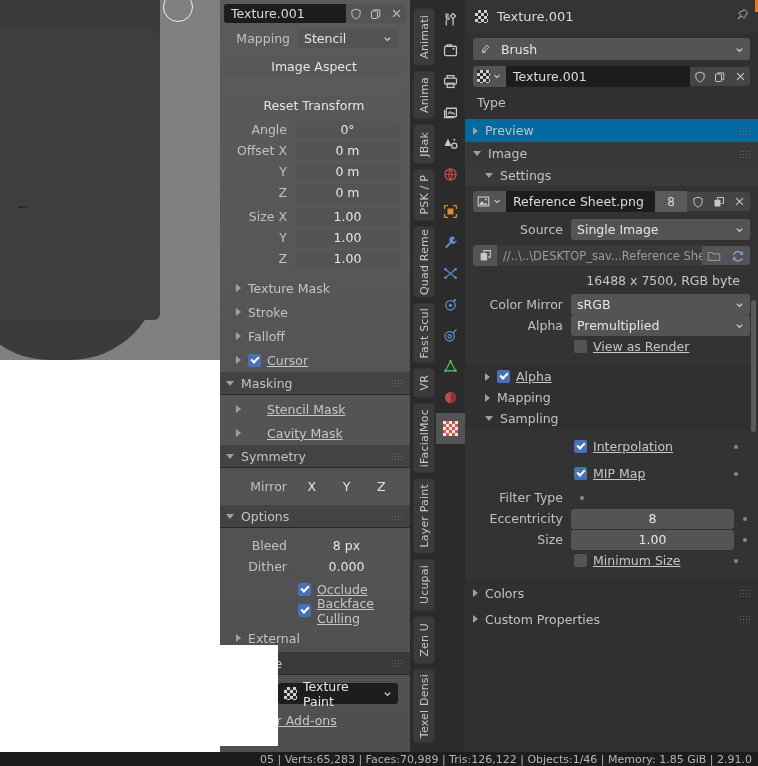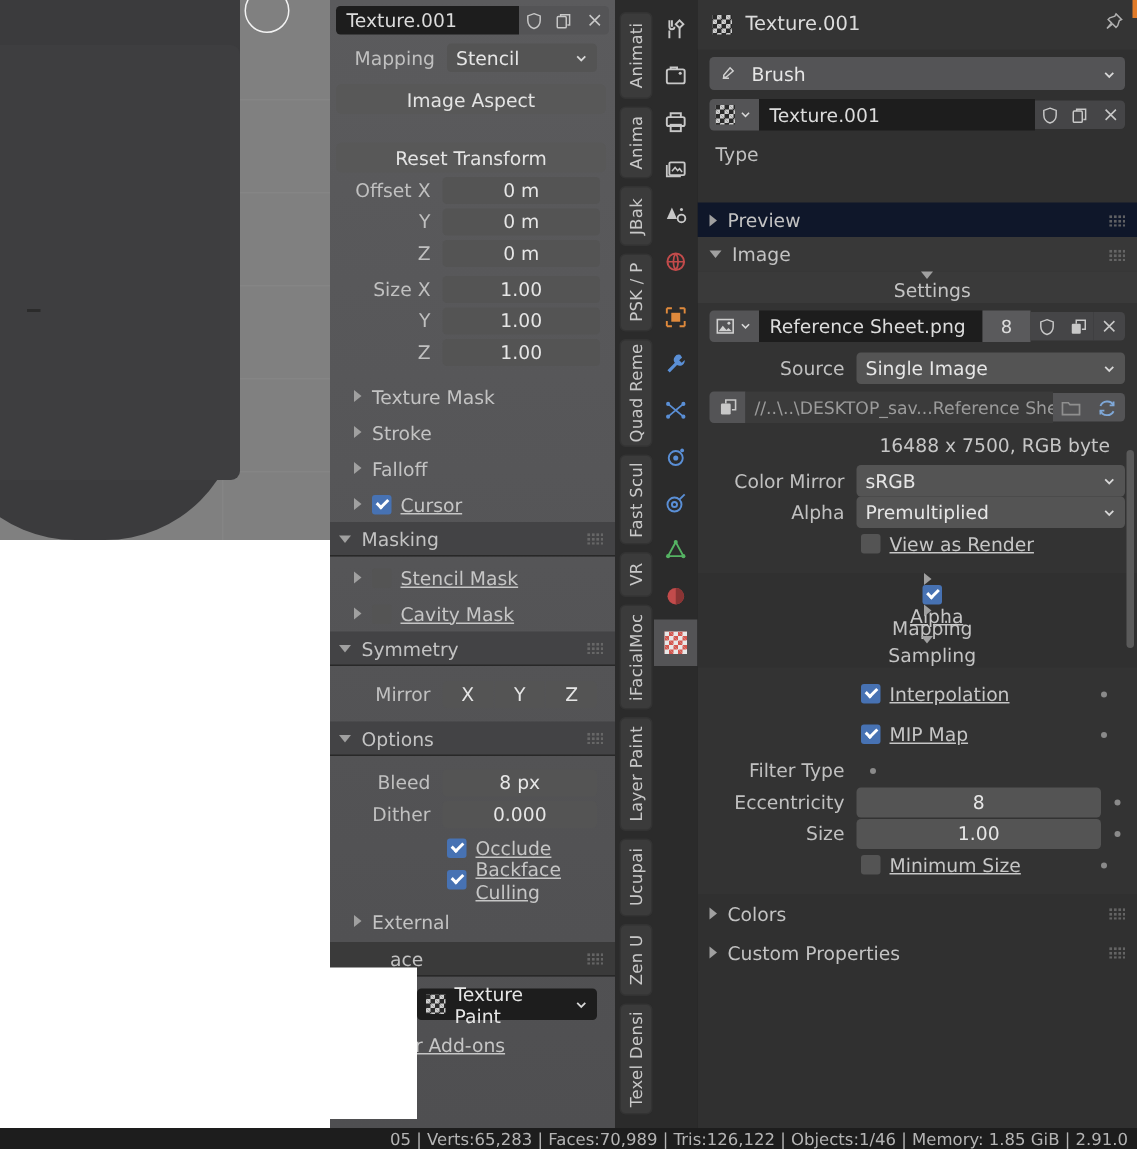--- a/index.html
+++ b/index.html
@@ -134,21 +134,21 @@
     position: absolute; left: 465px; top: 0; width: 293px; height: 752px;
     background: #303030; overflow: hidden;
   }
   #rp-header {
     height: 33px; display: flex; align-items: center; padding: 0 8px 0 10px;
     background: #343434;
   }
   .sec-body { background: #303030; padding: 2px 0 4px 0; }
   .sub-head {
     display: flex; align-items: center; height: 21px; color: #c3c3c3; font-size: 12.5px;
-    padding-left: 20px; background: #3a3a3a; flex-direction: column;
+    padding-left: 20px; background: #3a3a3a;
   }
   #rp-scrollbar {
     position: absolute; right: 2px; top: 300px; width: 5px; height: 132px;
     background: #5a5a5a; border-radius: 3px;
   }
   #edge-accent { position: absolute; right: 0; top: 0; width: 3px; height: 12px; background: #e07a28; }
 
   
   #statusbar {
     position: absolute; left: 0; bottom: 0; width: 758px; height: 14px;
@@ -214,20 +214,24 @@
             <svg width="9" height="9" viewBox="0 0 10 10">
                 <path d="M2 4l3 3 3-3" fill="none" stroke="#d8d8d8" stroke-width="1.3"></path>
               </svg>
           </span>
         </div>
       </div>
 
       <div class="btn-wide" style="margin:8px 6px 0 4px">Image Aspect</div>
       <div class="btn-wide" style="margin:19px 6px 0 4px">Reset Transform</div>
 
+      <div class="row" style="margin-top:5px">
+        <div class="lbl" style="width:75px">Angle</div>
+        <div class="fld" style="width:105px">0°</div>
+      </div>
 
       <div class="row">
         <div class="lbl" style="width:75px">Offset X</div>
         <div class="fld" style="width:105px">0 m</div>
       </div>
       <div class="row">
         <div class="lbl" style="width:75px">Y</div>
         <div class="fld" style="width:105px">0 m</div>
       </div>
       <div class="row">
@@ -534,21 +538,21 @@
         <svg width="11" height="11" viewBox="0 0 16 16">
             <path d="M3 3 13 13M13 3 3 13" stroke="#c8c8c8" stroke-width="1.5"></path>
           </svg>
       </div>
     </div>
 
     <div class="row" style="margin:6px 8px 0 8px">
       <div class="lbl" style="width:66px;text-align:left;padding-left:4px">Type</div>
     </div>
 
-    <div class="pnl-head" style="margin-top:23px;background:#0f172a;border-bottom:none;padding-left:8px">
+    <div class="pnl-head" style="margin-top:7px;background:#0369a1;border-bottom:none;padding-left:8px">
       <span class="tri right"></span>
       <span>Preview</span>
       <span class="grip"></span>
     </div>
 
     <div class="pnl-head" style="background:#383838;border-bottom:none;padding-left:8px">
       <span class="tri down"></span>
       <span>Image</span>
       <span class="grip"></span>
     </div>

